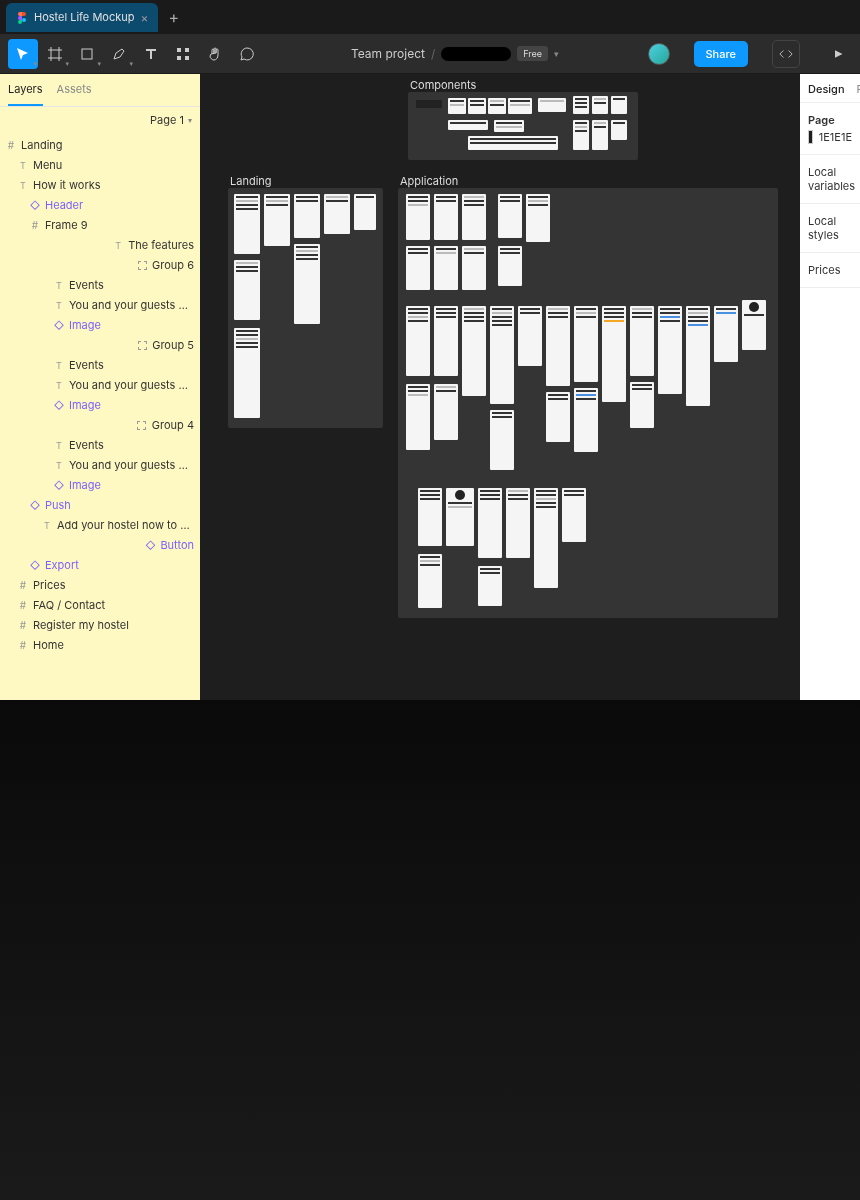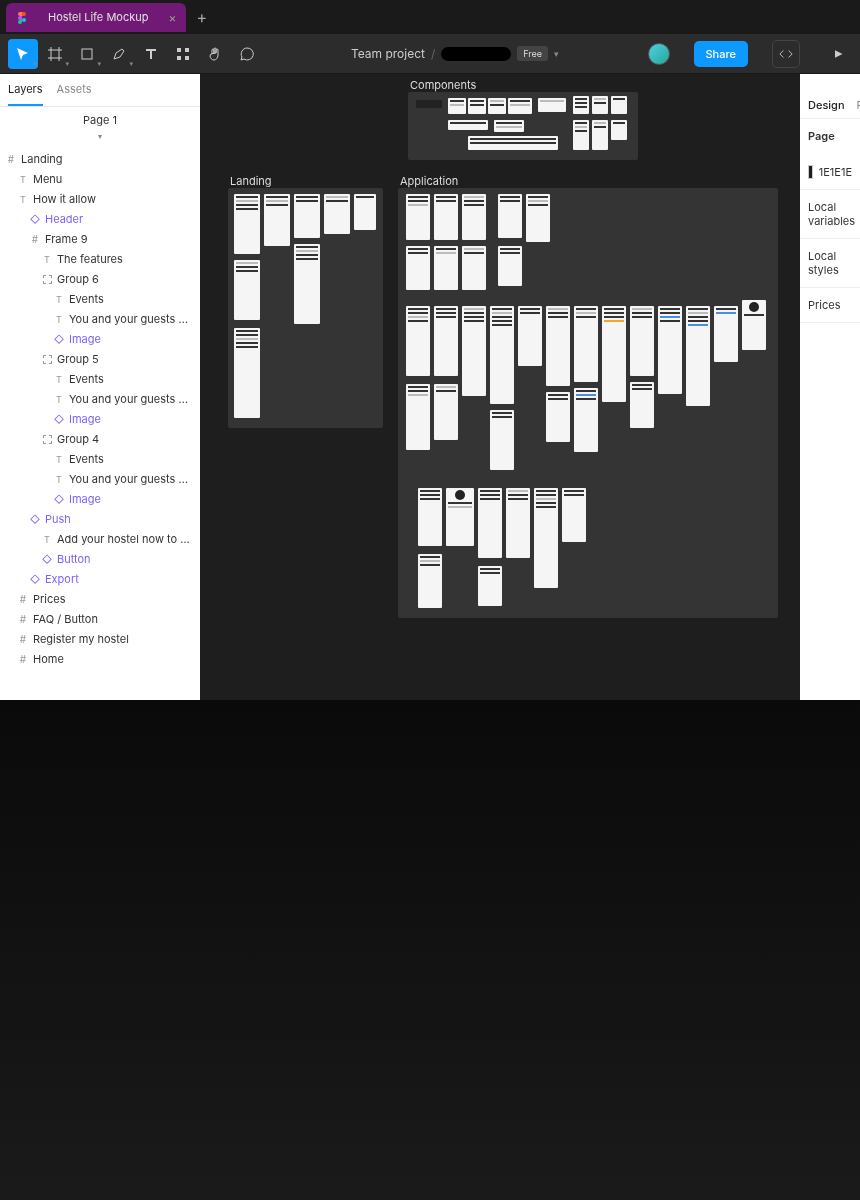--- a/index.html
+++ b/index.html
@@ -1,20 +1,20 @@
 <!DOCTYPE html>
 <html><head>
 <meta charset="utf-8">
 <style>
 * { box-sizing: border-box; margin: 0; padding: 0; font-family: Inter, -apple-system, BlinkMacSystemFont, "Segoe UI", sans-serif; }
 body { width: 860px; height: 1200px; background: #2c2c2c; overflow: hidden; }
 
 
 .tab-strip { height: 34px; background: #1a1a1a; display: flex; align-items: center; padding: 0 6px; }
-.tab { background: #701a75; color: #e0e0e0; font-size: 11px; padding: 7px 10px; border-radius: 6px 6px 0 0; display: flex; align-items: center; gap: 20px; justify-content: space-between; }
+.tab { background: #0c4a6e; color: #e0e0e0; font-size: 11px; padding: 7px 10px; border-radius: 6px 6px 0 0; display: flex; align-items: center; gap: 6px; justify-content: space-between; }
 .tab-close { color: #999; font-size: 12px; cursor: pointer; }
 .tab-add { color: #aaa; font-size: 16px; padding: 0 10px; cursor: pointer; }
 
 
 .toolbar { height: 40px; background: #2c2c2c; display: flex; align-items: center; justify-content: space-between; padding: 0 8px; border-bottom: 1px solid #1a1a1a; }
 .toolbar-left { display: flex; gap: 2px; align-items: center; }
 .tool-btn { width: 30px; height: 30px; display: flex; align-items: center; justify-content: center; color: #ccc; border-radius: 4px; cursor: pointer; position:relative; }
 .tool-btn.active { background: #0d99ff; color: white; }
 .tool-btn svg { width: 16px; height: 16px; }
 .tool-chevron { font-size: 7px; color: #888; position:absolute; right:1px; bottom:1px;}
@@ -23,52 +23,52 @@
 .badge { background: #444; color: #ddd; font-size: 9px; padding: 2px 6px; border-radius: 3px; }
 .toolbar-right { display: flex; gap: 24px; align-items: center; }
 .avatar { width: 22px; height: 22px; border-radius: 50%; background: linear-gradient(135deg,#4dd0e1,#26a69a); border:1px solid #555;}
 .share-btn { background: #0d99ff; color: white; font-size: 11px; padding: 6px 12px; border: none; border-radius: 5px; cursor: pointer; font-weight:500;}
 .icon-btn { width: 28px; height: 28px; border:1px solid #444; border-radius: 5px; display: flex; align-items: center; justify-content: center; color: #ccc; cursor: pointer; }
 
 
 .main { display: flex; height: calc(700px - 74px); }
 
 
-.left-panel { width: 200px; background: #ffffff; color: #333; display: flex; flex-direction: column; font-size: 11px; overflow:hidden;}
+.left-panel { width: 200px; background: #fef9c3; color: #333; display: flex; flex-direction: column; font-size: 11px; overflow:hidden;}
 .lp-tabs { display: flex; border-bottom: 1px solid #e5e5e5; padding: 0 8px; gap: 14px; }
 .lp-tab { padding: 8px 0; cursor: pointer; color: #888; }
 .lp-tab.active { color: #222; border-bottom: 2px solid #0d99ff; }
-.lp-page { padding: 6px 8px; display: flex; justify-content: flex-end; align-items: center; color: #333; gap:4px;flex-direction:column;}
+.lp-page { padding: 6px 8px; display: flex; justify-content: flex-end; align-items: center; color: #333; gap:4px;}
 .lp-layers { flex: 1; overflow-y: auto; padding: 2px 0; }
 .layer-row { display: flex; align-items: center; padding: 3px 6px; gap: 5px; cursor: pointer; white-space: nowrap; overflow: hidden; text-overflow: ellipsis; }
-.indent-0 { padding-left: 6px; } .indent-1 { padding-left: 18px; } .indent-2 { padding-left: 30px; } .indent-3 { padding-left: 42px; } .indent-4 { padding-left: 54px; }
+.indent-0 { padding-left: 6px; } .indent-1 { padding-left: 18px; } .indent-2 { padding-left: 30px; } .indent-3 { padding-left: 42px; justify-content: flex-end; } .indent-4 { padding-left: 54px; }
 .layer-icon { width: 10px; height: 10px; flex-shrink: 0; display:inline-flex; align-items:center; justify-content:center;}
 .layer-label { overflow: hidden; text-overflow: ellipsis; color:#333;}
 .layer-label.purple { color: #7b61ff; }
 .i-frame::before{content:"#"; color:#999; font-size:10px;}
 .i-text::before{content:"T"; color:#999; font-size:9px;}
 .i-component::before{content:"◇"; color:#7b61ff; font-size:10px;}
 .i-group::before{content:""; display:block; width:7px;height:7px; border:1px dashed #999;}
 
 
 .canvas { flex: 1; background: #1e1e1e; position: relative; overflow: hidden; }
 .section-label { position: absolute; color: #ddd; font-size: 11px; }
 .section-rect { position: absolute; background: rgba(120,120,120,0.25); border-radius: 2px; }
 .mock-frame { position: absolute; background: #f5f5f5; border-radius: 1px; box-shadow: 0 0 0.5px rgba(0,0,0,0.4); }
 .mock-frame .bar { height: 2px; margin: 2px 2px; background: #333; }
 .mock-frame .bar.light { background: #bbb; }
 .mock-frame .bar.accent { background: #4a90e2; }
 .mock-frame .dot { width:10px;height:10px;border-radius:50%;background:#222; margin:2px auto;}
 
 
 .right-panel { width: 60px; background: #fff; color: #333; font-size: 11px; padding: 0; overflow:hidden;}
-.rp-tabs { display: flex; padding: 24px 8px 6px; gap: 12px; border-bottom:1px solid #eee;text-align:center;}
+.rp-tabs { display: flex; padding: 8px 8px 6px; gap: 12px; border-bottom:1px solid #eee;text-align:center;}
 .rp-tab { cursor: pointer; color:#888;} .rp-tab.active{color:#222;font-weight:500;}
 .rp-section { padding: 10px 8px; border-bottom: 1px solid #eee; }
-.rp-label { font-weight: 600; margin-bottom: 22px; }
+.rp-label { font-weight: 600; margin-bottom: 3px; }
 .rp-row { display: flex; align-items: center; gap: 6px; }
 .swatch { width: 14px; height: 14px; background: #1e1e1e; border:1px solid #ccc; }
 
 
 .filler { height: 500px; background: linear-gradient(#0a0a0a,#1a1a1a); }
 
 </style>
 </head>
 <body>
 
@@ -177,21 +177,21 @@
         <div class="layer-row indent-0">
           <span class="layer-icon i-frame"></span>
           <span class="layer-label">Landing</span>
         </div>
         <div class="layer-row indent-1">
           <span class="layer-icon i-text"></span>
           <span class="layer-label">Menu</span>
         </div>
         <div class="layer-row indent-1">
           <span class="layer-icon i-text"></span>
-          <span class="layer-label">How it allow</span>
+          <span class="layer-label">How it works</span>
         </div>
         <div class="layer-row indent-2">
           <span class="layer-icon i-component"></span>
           <span class="layer-label purple">Header</span>
         </div>
         <div class="layer-row indent-2">
           <span class="layer-icon i-frame"></span>
           <span class="layer-label">Frame 9</span>
         </div>
         <div class="layer-row indent-3">
@@ -261,21 +261,21 @@
         <div class="layer-row indent-2">
           <span class="layer-icon i-component"></span>
           <span class="layer-label purple">Export</span>
         </div>
         <div class="layer-row indent-1">
           <span class="layer-icon i-frame"></span>
           <span class="layer-label">Prices</span>
         </div>
         <div class="layer-row indent-1">
           <span class="layer-icon i-frame"></span>
-          <span class="layer-label">FAQ / Button</span>
+          <span class="layer-label">FAQ / Contact</span>
         </div>
         <div class="layer-row indent-1">
           <span class="layer-icon i-frame"></span>
           <span class="layer-label">Register my hostel</span>
         </div>
         <div class="layer-row indent-1">
           <span class="layer-icon i-frame"></span>
           <span class="layer-label">Home</span>
         </div>
       </div>

